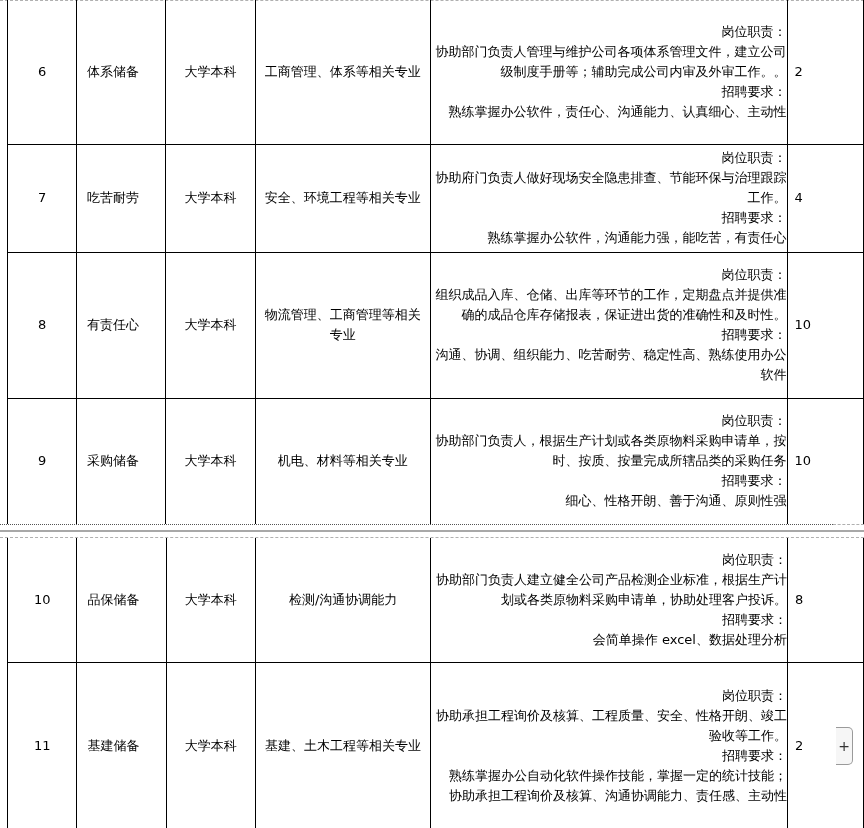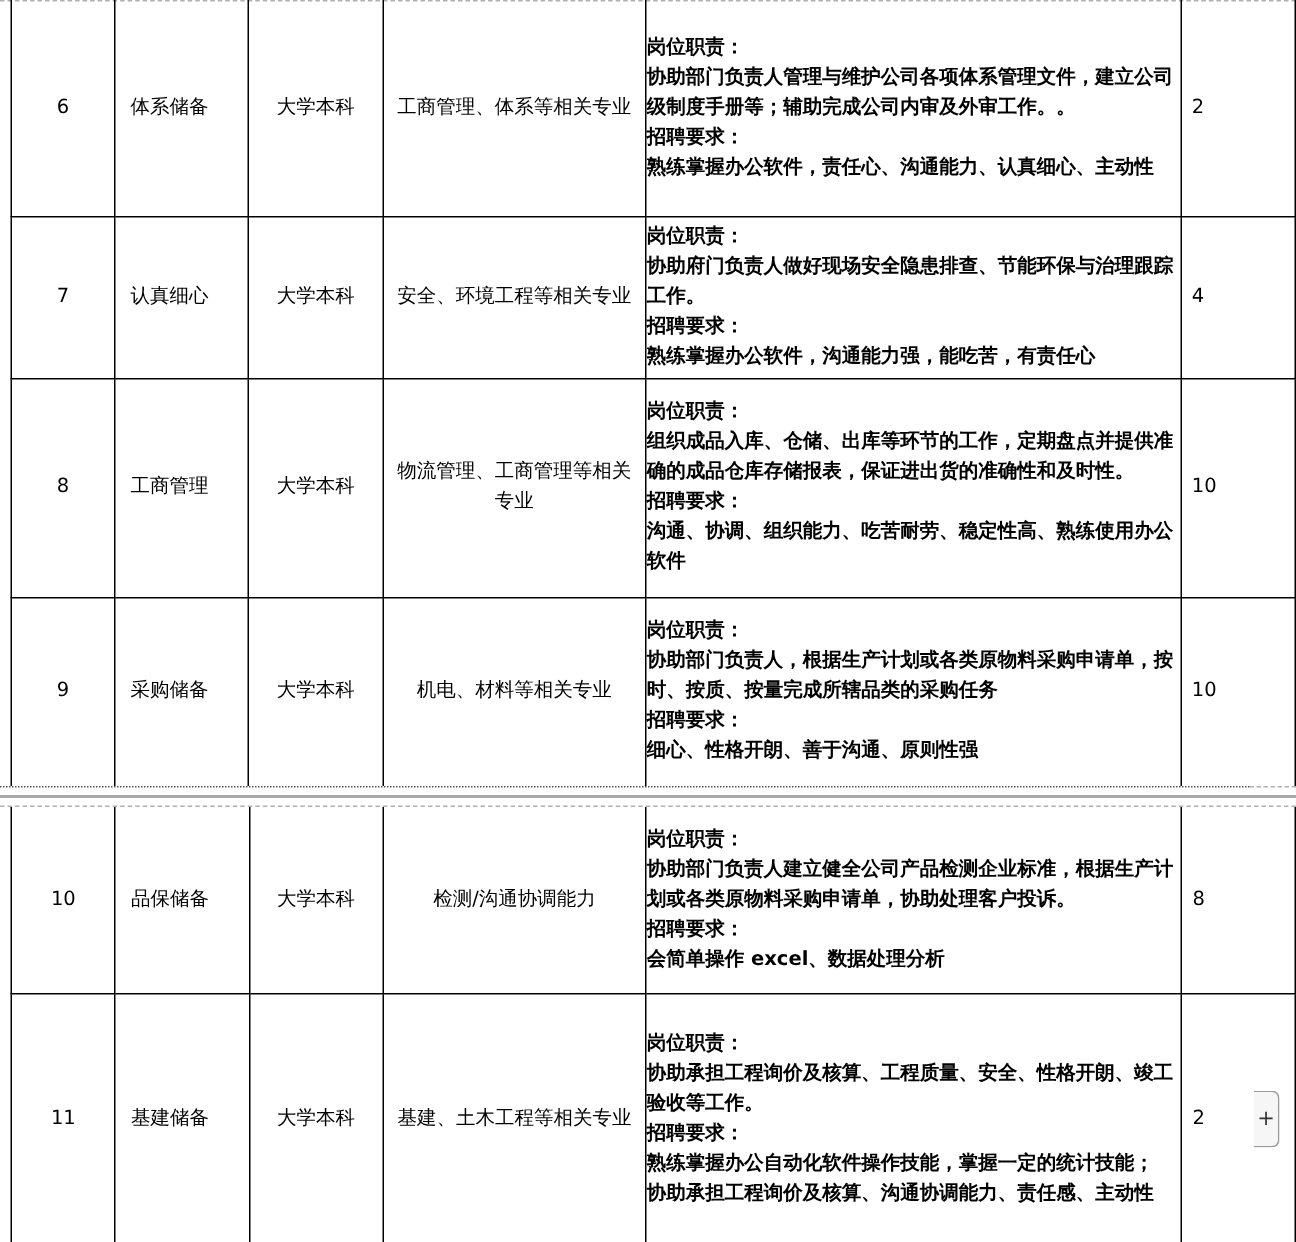--- a/index.html
+++ b/index.html
@@ -19,21 +19,21 @@
   .page1 table.jobs { top:0; }
   .page1 table.jobs tr:first-child td { border-top:none; }
   .page1 table.jobs tr:last-child td { border-bottom:none; }
   .page2 table.jobs { top:0; }
   .page2 table.jobs tr:first-child td { border-top:none; }
   .page2 table.jobs tr:last-child td { border-bottom:none; }
   .c-no { width:71px; text-align:center; }
   .c-pos { width:71px; text-align:left; padding:0 10px !important; }
   .c-edu { width:71px; text-align:center; padding:12px 10px !important; }
   .c-major { width:165px; text-align:center; padding:0 8px !important; }
-  .c-desc { width:371px; text-align:left; padding:0 0 !important;font-weight:bold; }
+  .c-desc { width:371px; text-align:right; padding:0 0 !important; }
   .c-num { width:71px; text-align:left; padding-left:7px !important; }
   .desc-line { display:block; white-space:normal; }
 
   .add-btn { position:absolute; left:836px; top:727px; width:16px; height:36px;
              border:1px solid #9a9a9a; border-left:none; border-radius:0 5px 5px 0;
              background:#f6f6f6; font-size:14px; line-height:36px; text-align:center; color:#333; }
 </style>
 </head>
 <body>
 
@@ -50,34 +50,34 @@
       <td class="c-desc">
         <span class="desc-line">岗位职责：</span>
         <span class="desc-line">协助部门负责人管理与维护公司各项体系管理文件，建立公司级制度手册等；辅助完成公司内审及外审工作。。</span>
         <span class="desc-line">招聘要求：</span>
         <span class="desc-line">熟练掌握办公软件，责任心、沟通能力、认真细心、主动性</span>
       </td>
       <td class="c-num">2</td>
     </tr>
     <tr style="height:108px">
       <td class="c-no">7</td>
-      <td class="c-pos">认真细心</td>
+      <td class="c-pos">吃苦耐劳</td>
       <td class="c-edu">大学本科</td>
       <td class="c-major">安全、环境工程等相关专业</td>
       <td class="c-desc">
         <span class="desc-line">岗位职责：</span>
         <span class="desc-line">协助府门负责人做好现场安全隐患排查、节能环保与治理跟踪工作。</span>
         <span class="desc-line">招聘要求：</span>
         <span class="desc-line">熟练掌握办公软件，沟通能力强，能吃苦，有责任心</span>
       </td>
       <td class="c-num">4</td>
     </tr>
     <tr style="height:146px">
       <td class="c-no">8</td>
-      <td class="c-pos">工商管理</td>
+      <td class="c-pos">有责任心</td>
       <td class="c-edu">大学本科</td>
       <td class="c-major">物流管理、工商管理等相关专业</td>
       <td class="c-desc">
         <span class="desc-line">岗位职责：</span>
         <span class="desc-line">组织成品入库、仓储、出库等环节的工作，定期盘点并提供准确的成品仓库存储报表，保证进出货的准确性和及时性。</span>
         <span class="desc-line">招聘要求：</span>
         <span class="desc-line">沟通、协调、组织能力、吃苦耐劳、稳定性高、熟练使用办公软件</span>
       </td>
       <td class="c-num">10</td>
     </tr>

